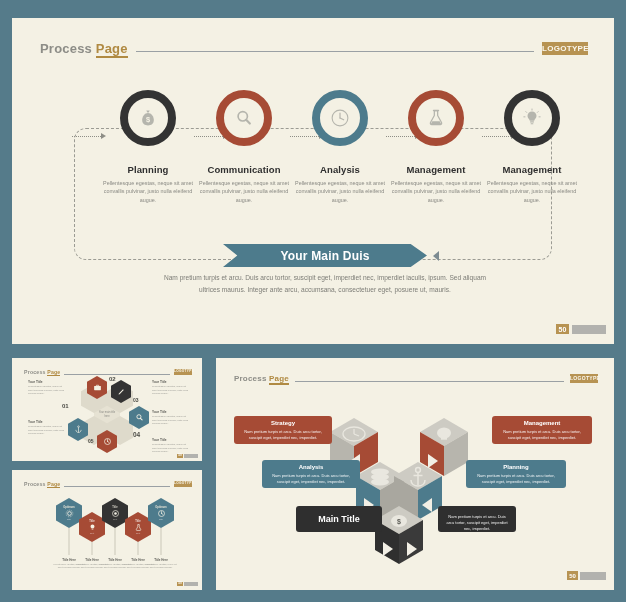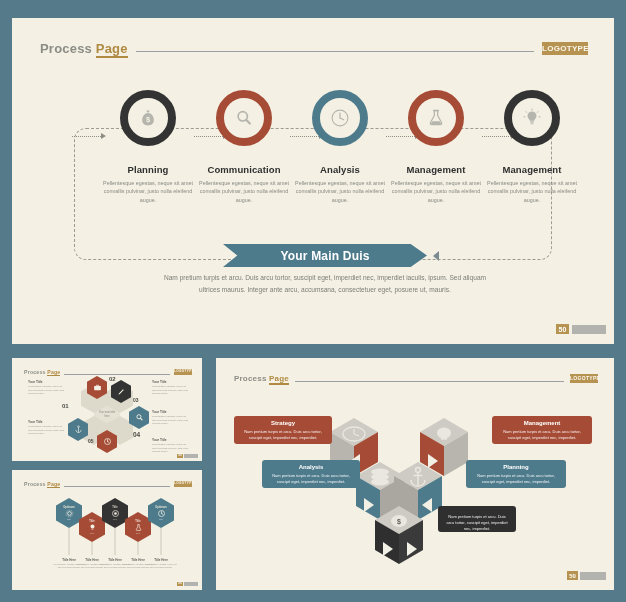--- a/index.html
+++ b/index.html
@@ -516,20 +516,23 @@
     <div class="lbl left" style="left:46px; top:102px; width:98px; height:28px; background:#4d7b8c;">
       <span class="t">Analysis</span>
       <span class="d">Nam pretium turpis et arcu. Duis arcu tortor, suscipit eget, imperdiet nec, imperdiet.</span>
     </div>
 
     <div class="lbl" style="left:250px; top:102px; width:100px; height:28px; background:#4d7b8c;">
       <span class="t">Planning</span>
       <span class="d">Nam pretium turpis et arcu. Duis arcu tortor, suscipit eget, imperdiet nec, imperdiet.</span>
     </div>
 
+    <div class="lbl" style="left:80px; top:148px; width:86px; height:26px; background:#2f2f2f; display:flex; align-items:center; justify-content:center;">
+      <span style="font-size:9px; font-weight:bold; color:#fff;">Main Title</span>
+    </div>
 
     <div class="lbl" style="left:222px; top:148px; width:78px; height:26px; background:#2f2f2f;">
       <span class="d" style="margin-top:4px;">Nam pretium turpis et arcu. Duis arcu tortor, suscipit eget, imperdiet nec, imperdiet.</span>
     </div>
 
     <div class="pagenum" style="right:8px; bottom:10px;">
       <div class="num" style="width:11px;height:9px;font-size:6px;padding-top:1.5px;">50</div>
       <div class="bar" style="width:26px;height:8px;margin-left:2px;"></div>
     </div>
   </div>

